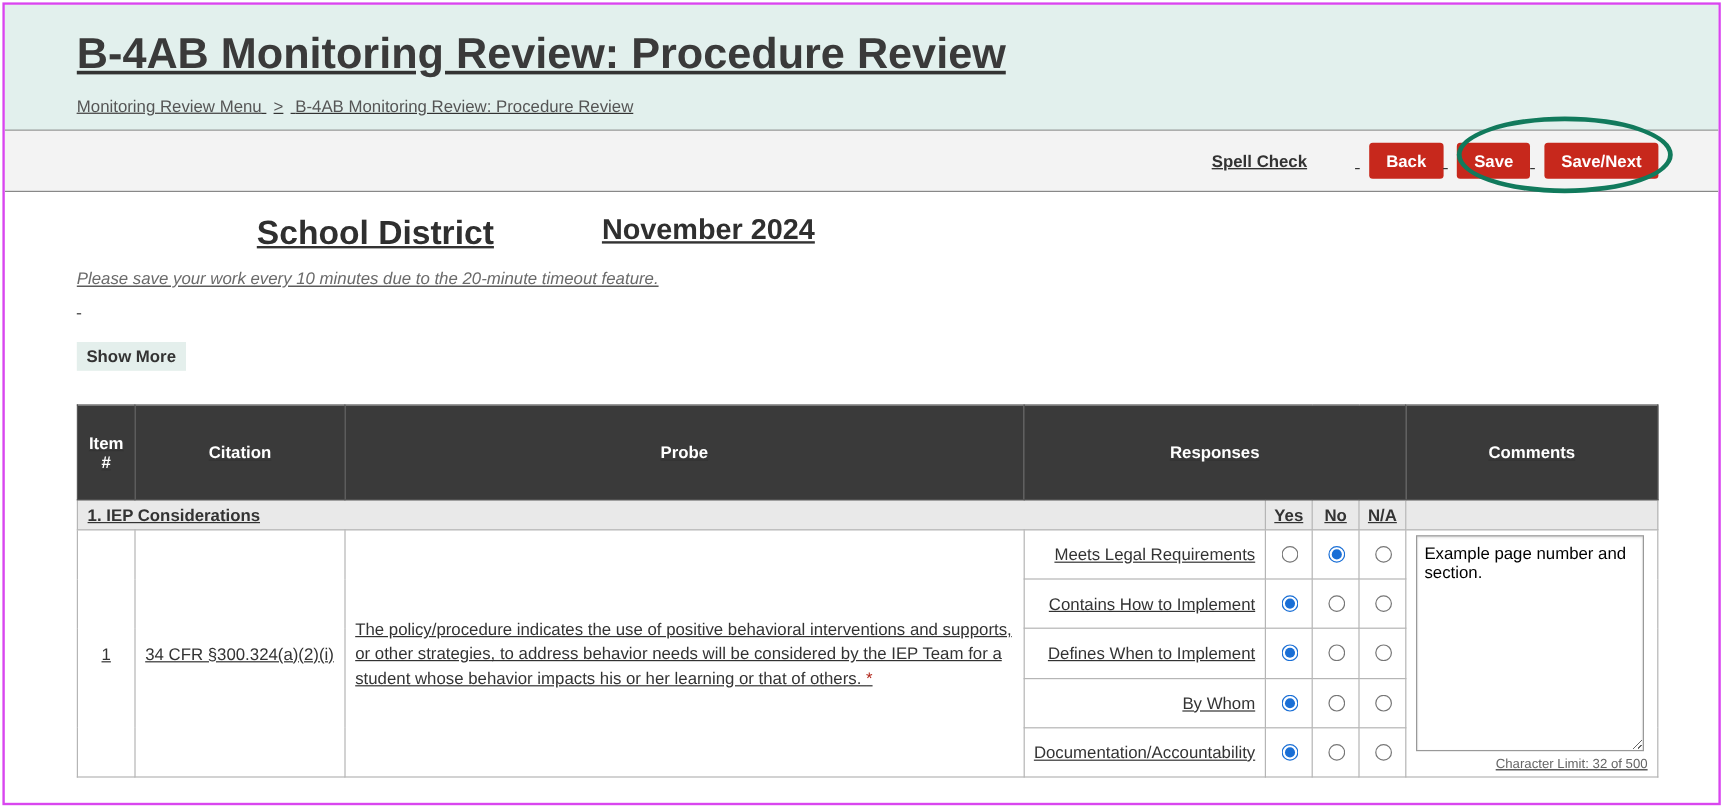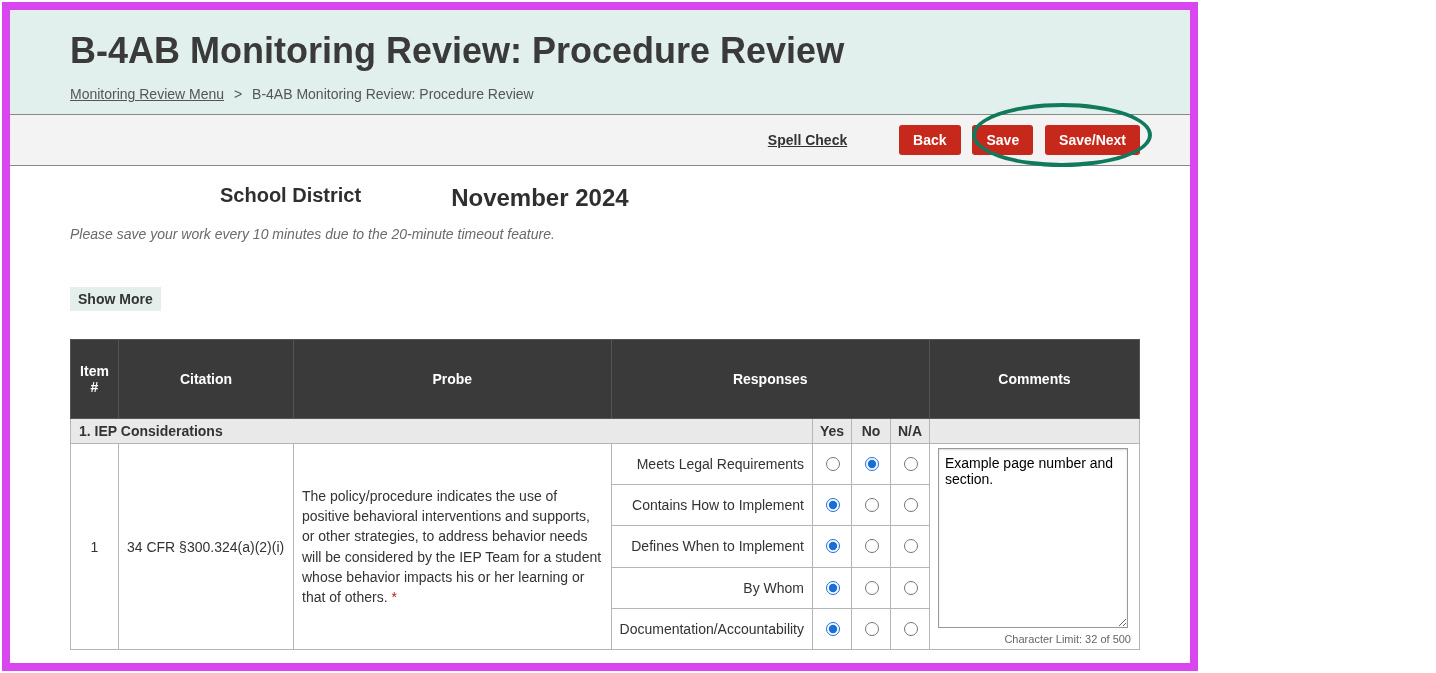--- a/index.html
+++ b/index.html
@@ -5,25 +5,26 @@
   * { box-sizing: border-box; }
   body {
     margin: 0;
     font-family: "Segoe UI", Arial, sans-serif;
     font-size: 14px;
     color: #333;
     background: #fff;
     width: 1436px;
   }
   .outer {
-    border: 8px solid #d946ef;
-    width: 1196px;
+    border: 2px solid #d946ef;
+    width: 1432px;
     height: 669px;
     margin: 2px;
     overflow: hidden;
+    text-decoration: underline;
   }
   .header-band {
     background: #e2f0ed;
     padding: 20px 50px 12px 60px;
     border-bottom: 1px solid #888;
   }
   .page-title {
     font-size: 36px;
     font-weight: 700;
     color: #3a3a3a;
@@ -75,21 +76,21 @@
     top: -12px;
     pointer-events: none;
   }
   .content {
     padding: 18px 50px 0 60px;
   }
   .subhead-row {
     display: flex;
   }
   .subhead-row .sd {
-    font-size: 20px;
+    font-size: 28px;
     font-weight: 700;
     color: #2f2f2f;
     margin-left: 150px;
   }
   .subhead-row .date {
     font-size: 24px;
     font-weight: 700;
     color: #2f2f2f;
     margin-left: 90px;
   }

